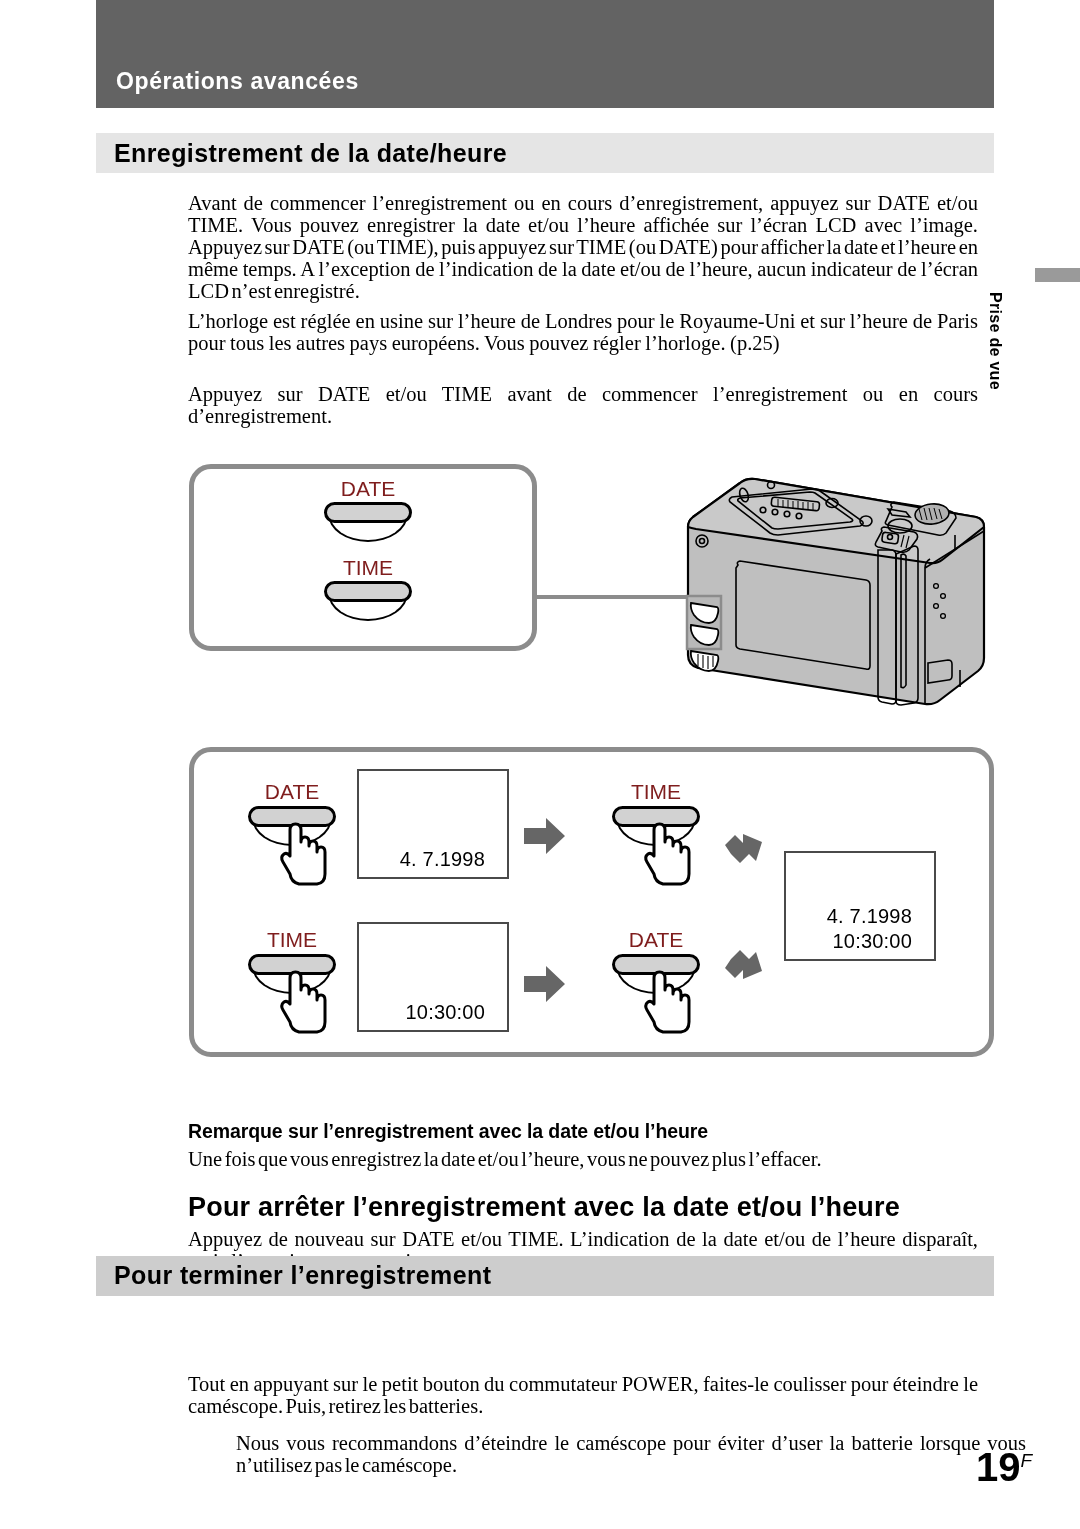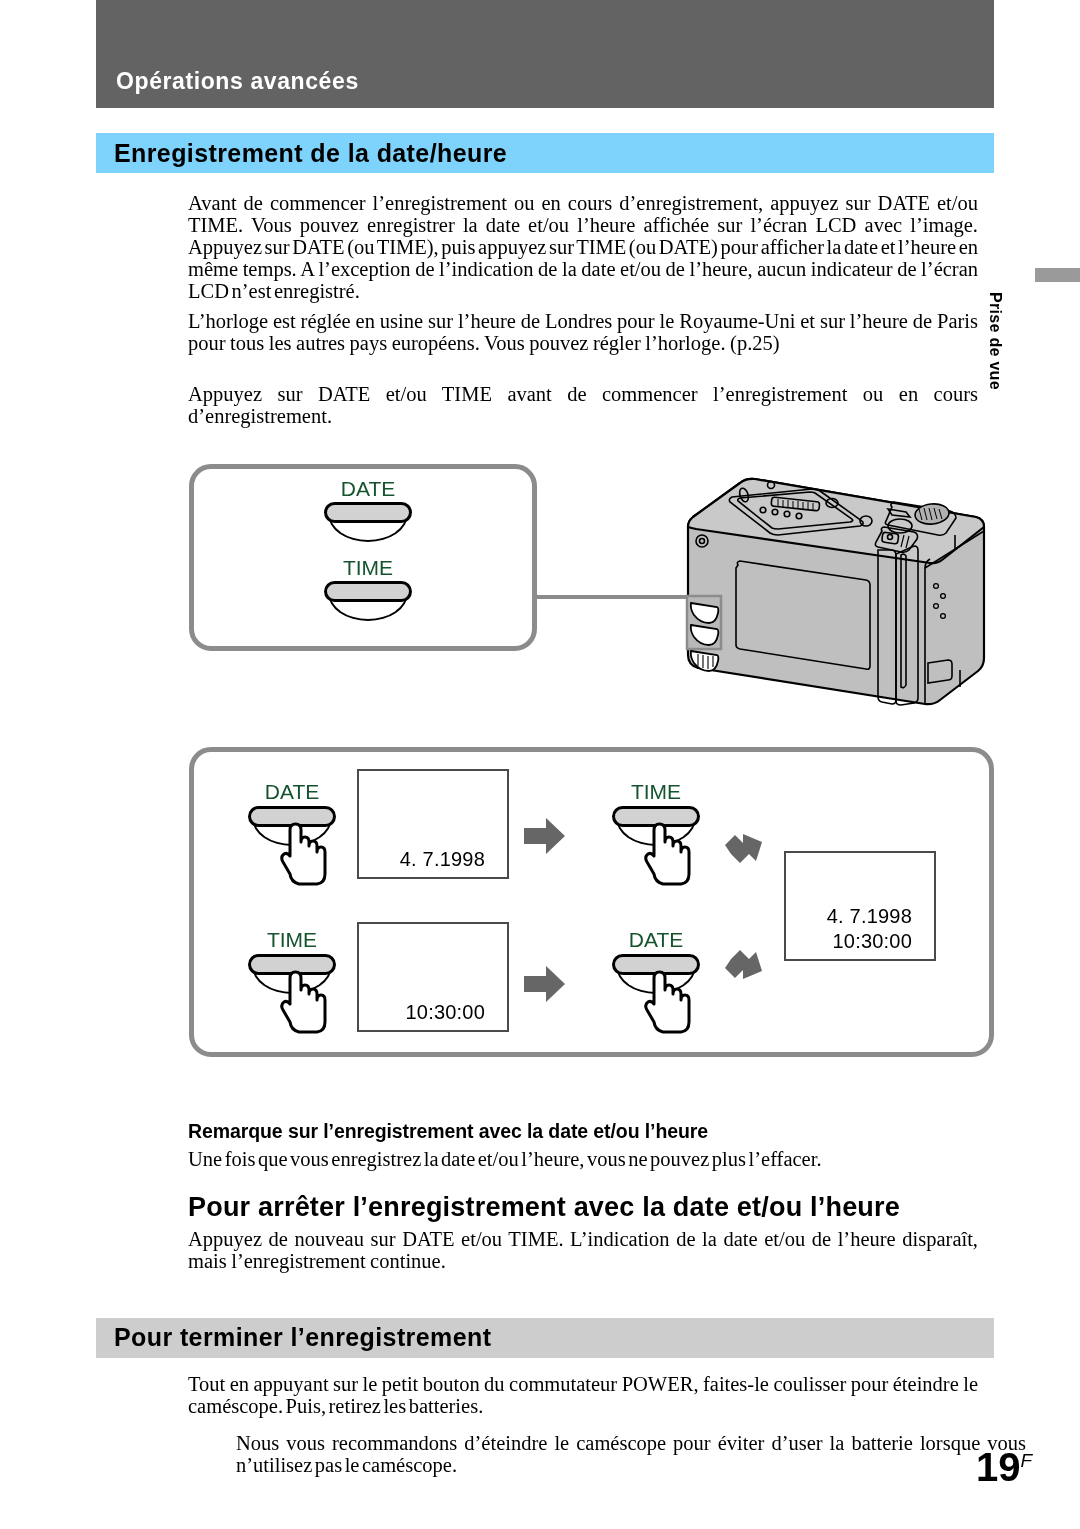--- a/index.html
+++ b/index.html
@@ -36,37 +36,37 @@
     letter-spacing: 0.6px;
     text-align: right;
   }
 
   .section-bar {
     position: absolute;
     left: 96px;
     top: 133px;
     width: 898px;
     height: 40px;
-    background: #7dd3fc;
+    background: #e5e5e5;
   }
   .section-bar span {
     position: absolute;
     left: 18px;
     top: 6px;
     font-family: "Liberation Sans", sans-serif;
     font-weight: bold;
     font-size: 25px;
     letter-spacing: 0.4px;
     color: #000;
   }
 
   .section-bar2 {
     position: absolute;
     left: 96px;
-    top: 1318px;
+    top: 1256px;
     width: 898px;
     height: 40px;
     background: #cdcdcd;
   }
   .section-bar2 span {
     position: absolute;
     left: 18px;
     top: 5px;
     font-family: "Liberation Sans", sans-serif;
     font-weight: bold;
@@ -160,21 +160,21 @@
     height: 21px;
     border: 3px solid #000;
     border-radius: 11px;
     background: #d2d2d2;
     box-sizing: border-box;
   }
   .btn-label {
     position: absolute;
     font-family: "Liberation Sans", sans-serif;
     font-size: 21px;
-    color: #14532d;
+    color: #7f1d1d;
     text-align: center;
     white-space: nowrap;
   }
 
   
   .camera-wrap {
     position: absolute;
     left: 660px;
     top: 455px;
     width: 345px;

